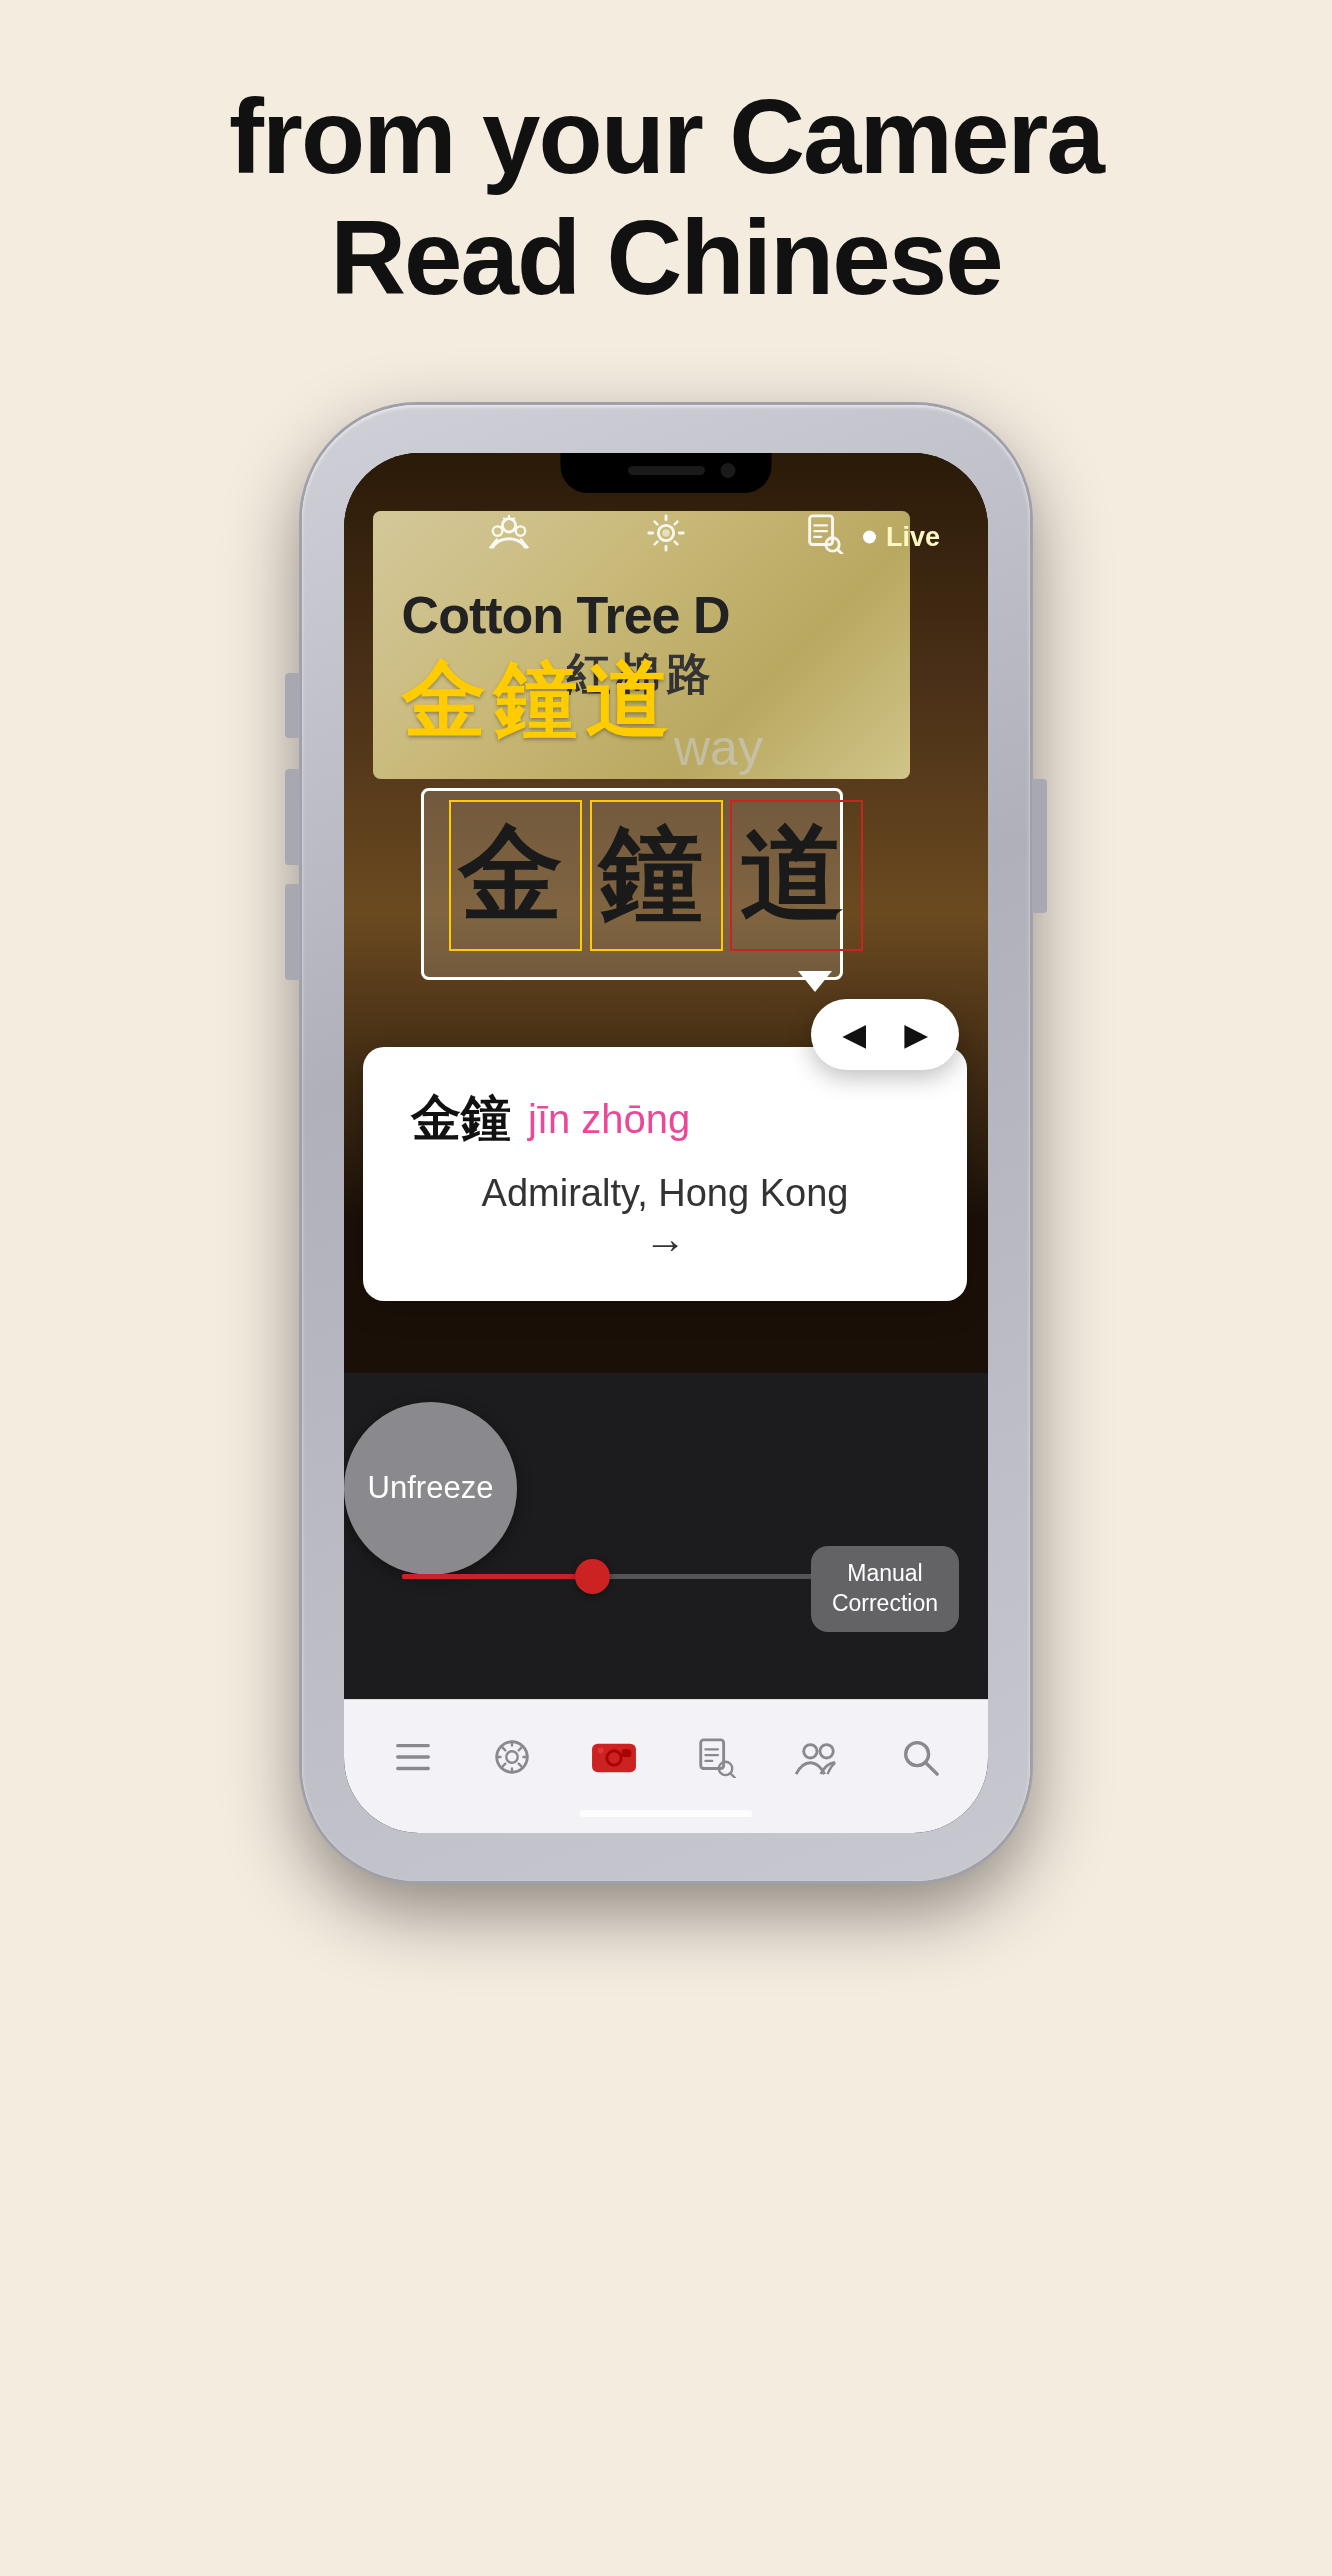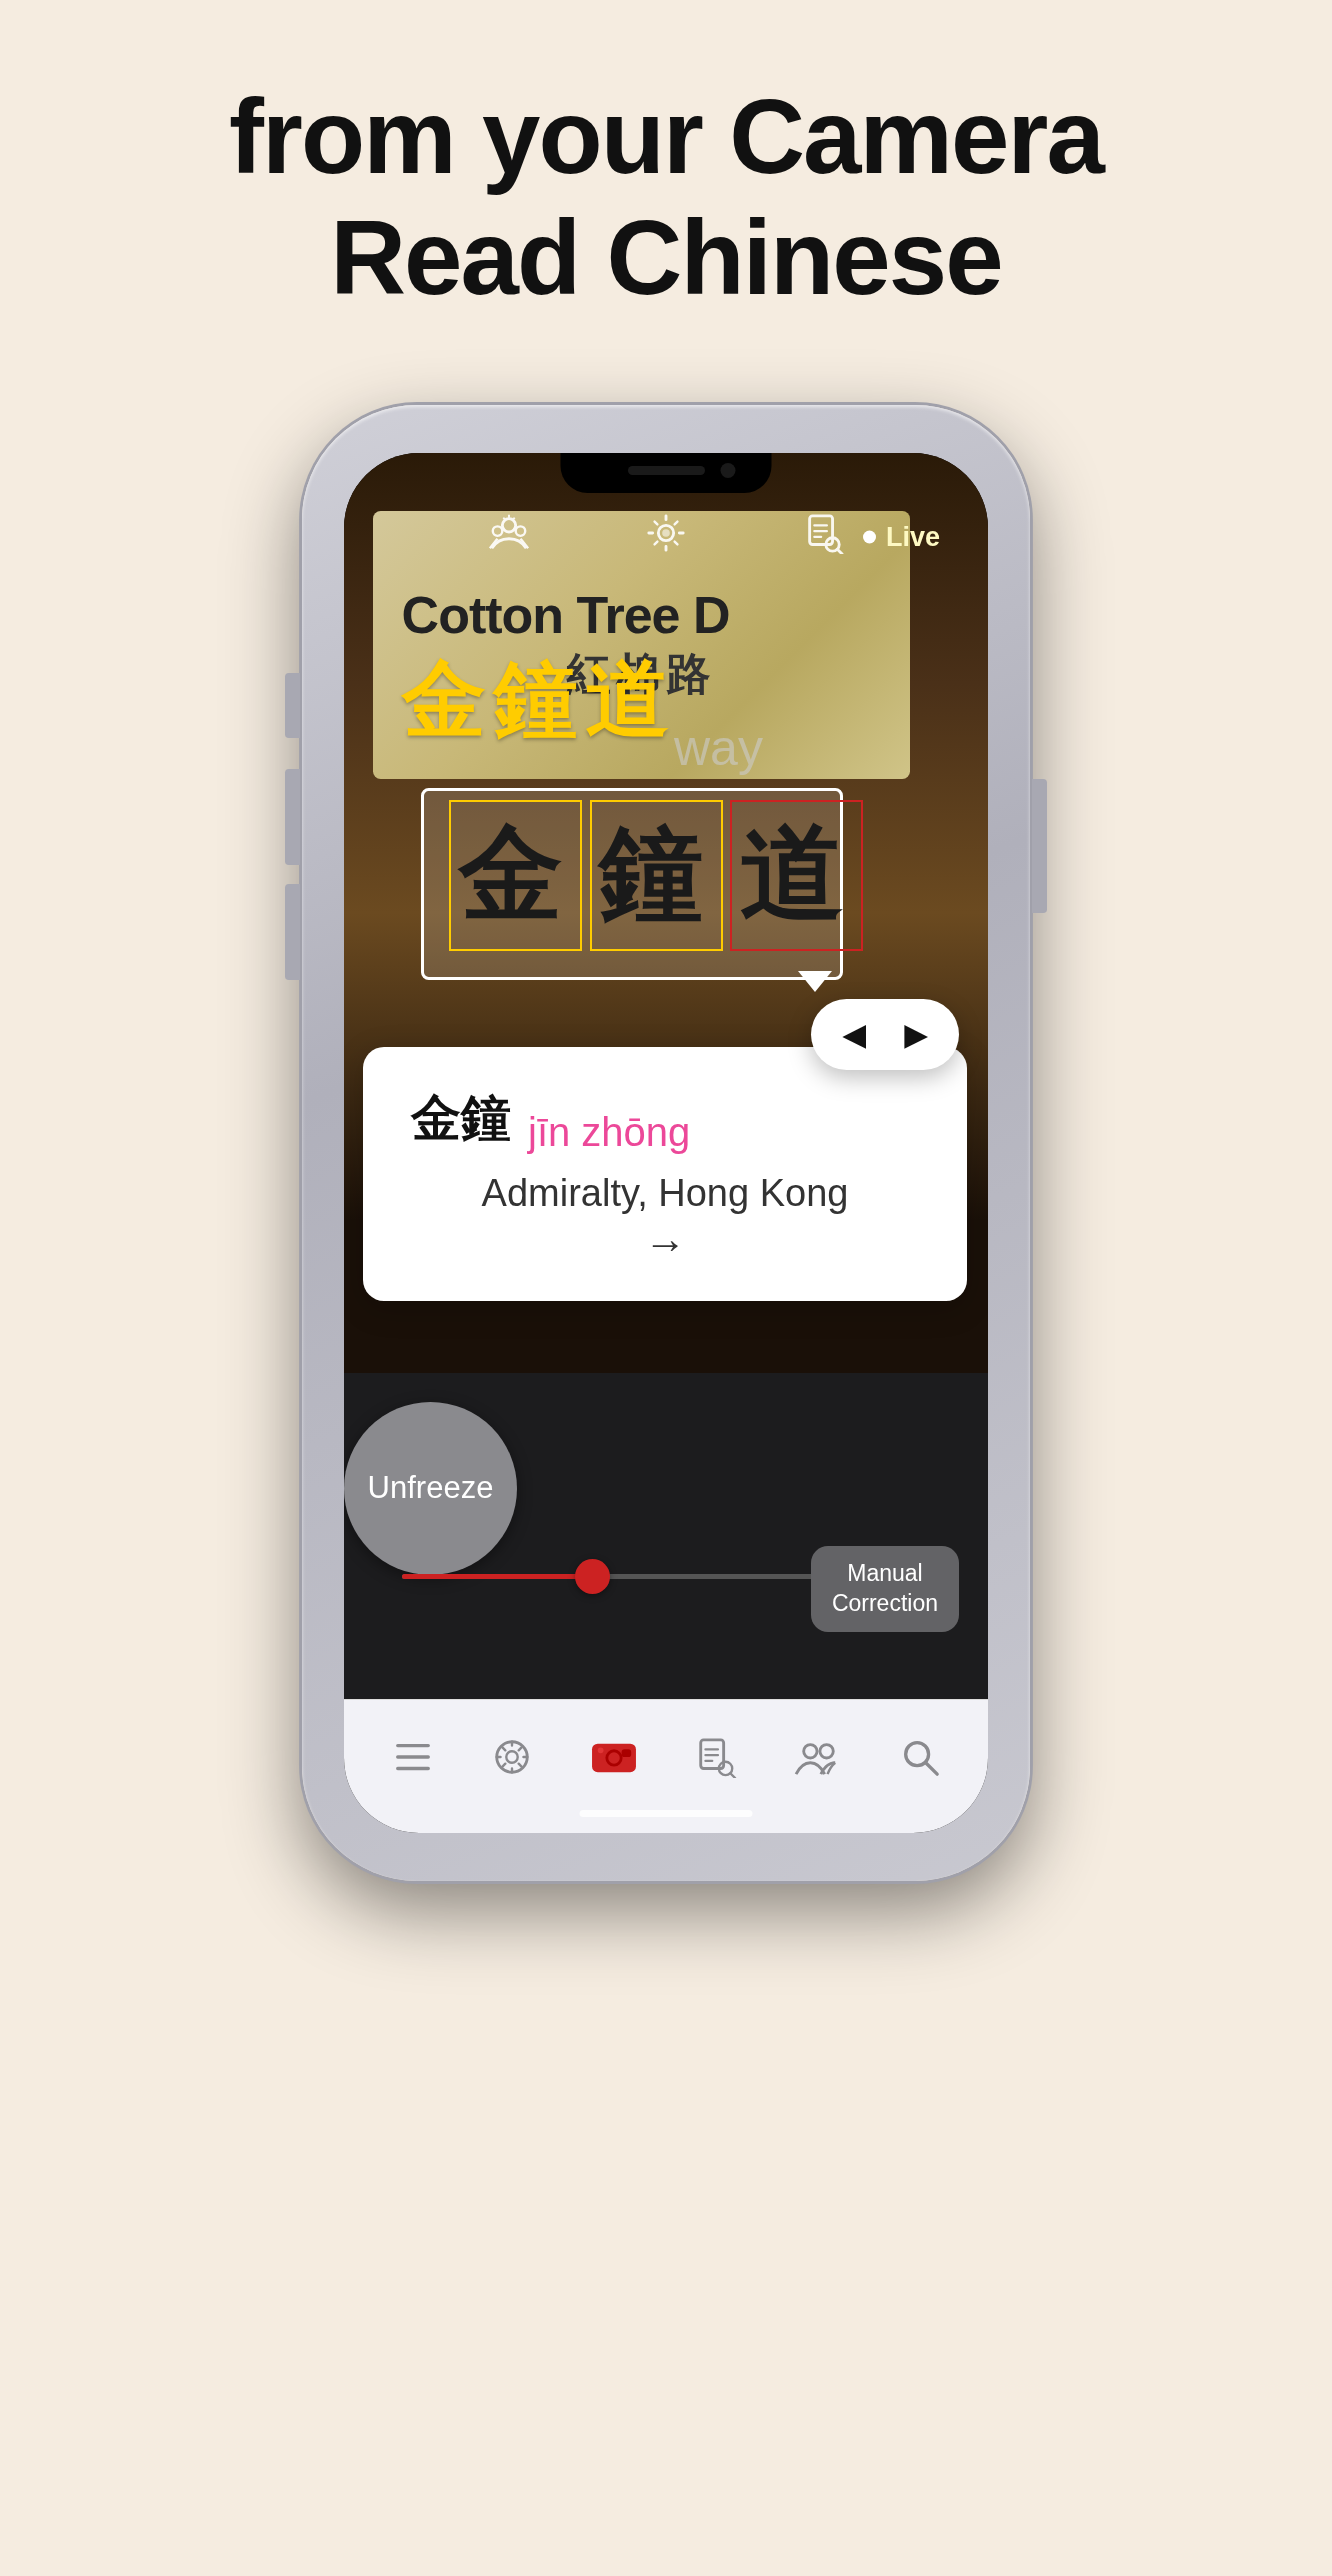--- a/index.html
+++ b/index.html
@@ -332,21 +332,21 @@
 
     .translation-pinyin {
       font-size: 40px;
       font-weight: 400;
       color: #ec4899;
       display: inline;
     }
 
     .translation-top-row {
       display: flex;
-      align-items: flex-end;
+      align-items: center;
       gap: 17px;
       margin-bottom: 17px;
     }
 
     .translation-meaning {
       font-size: 38px;
       color: #333;
       display: flex;
       align-items: center;
       justify-content: space-between;

